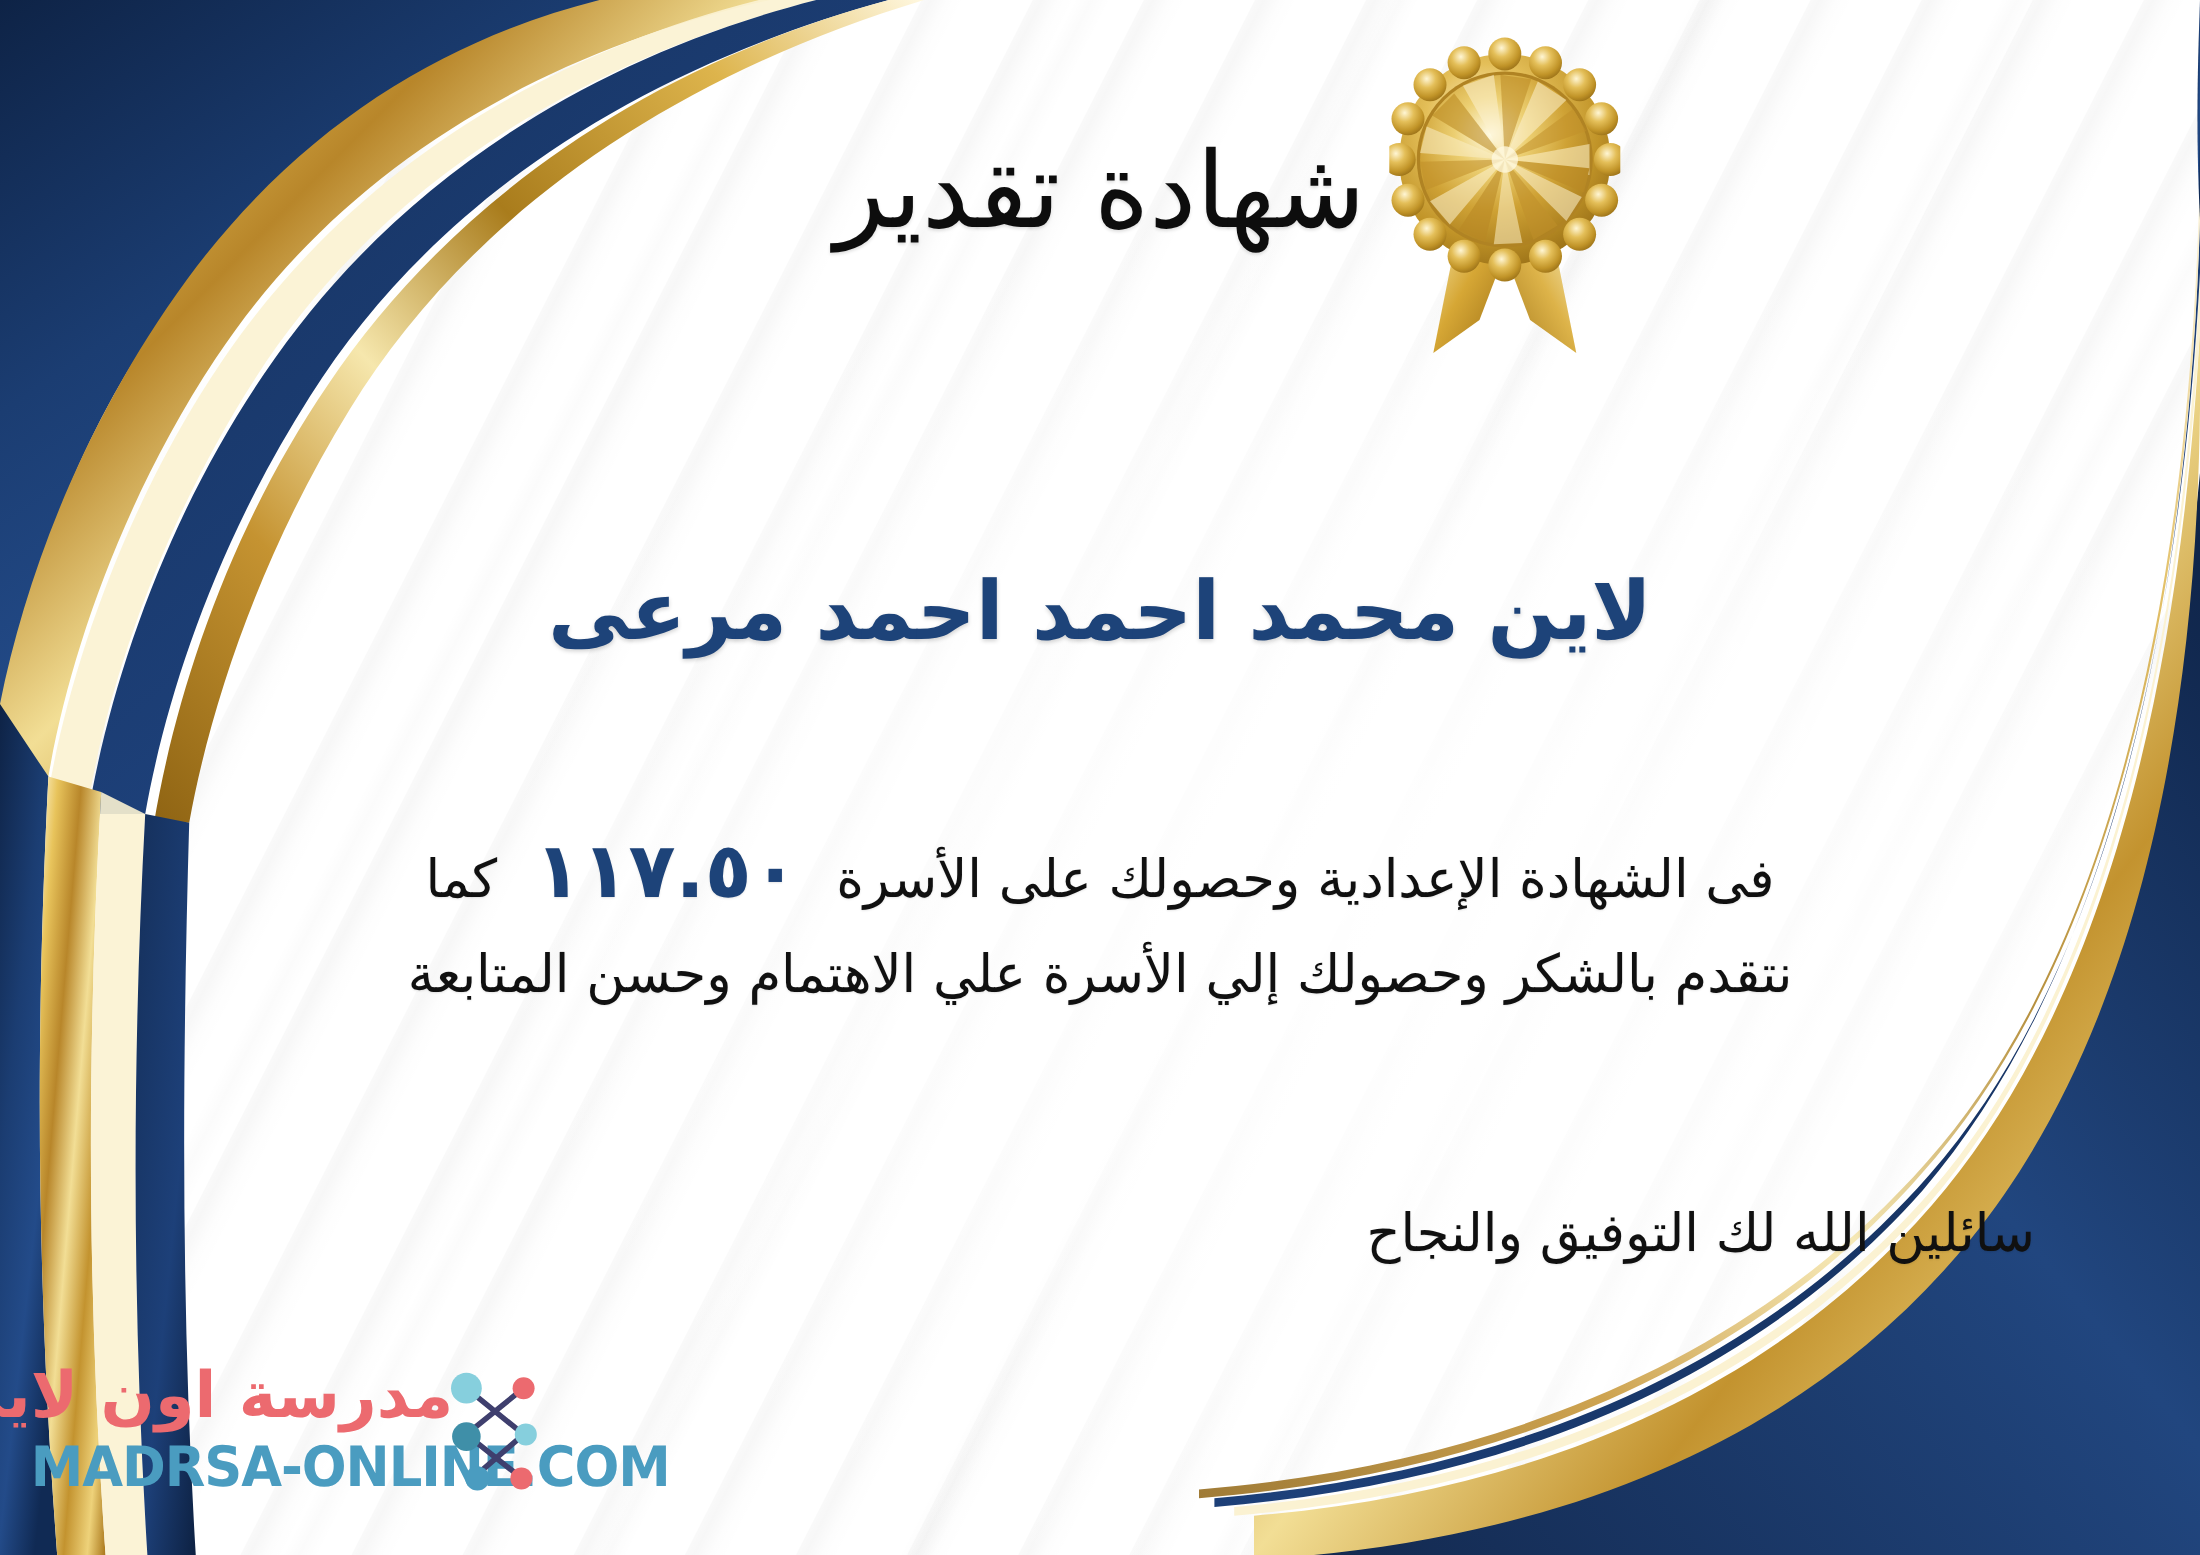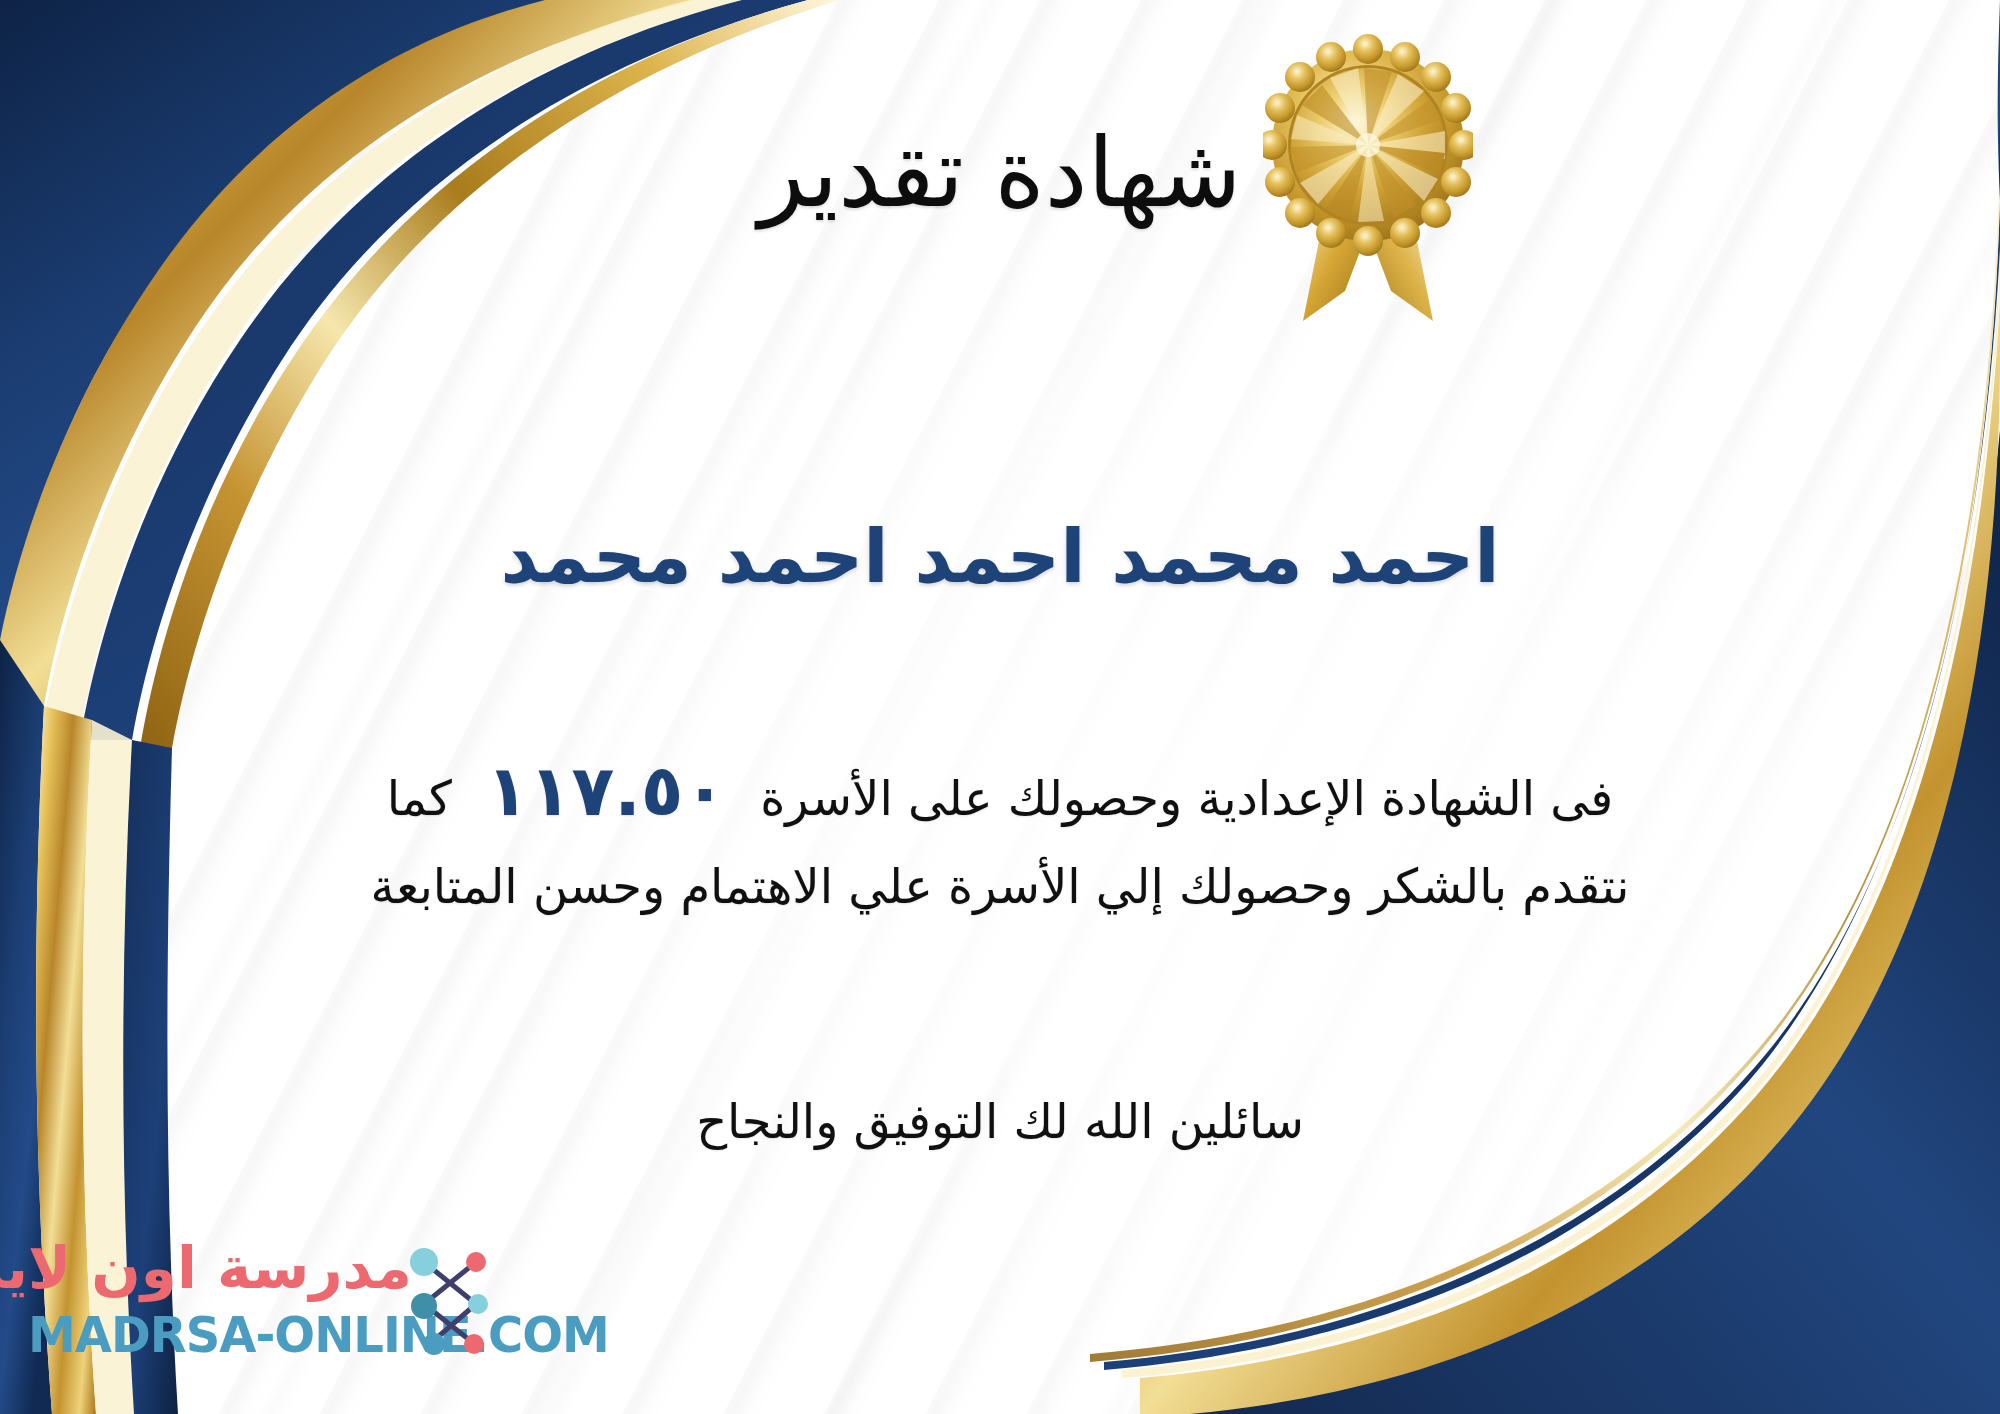--- a/index.html
+++ b/index.html
@@ -111,20 +111,21 @@
     letter-spacing:1px;
   }
 
   .closing {
     position:absolute;
     top:1085px; left:0; right:0;
     font-size:48px;
     color:#101010;
     line-height:1.5;
     text-shadow:0 1px 2px rgba(0,0,0,0.10);
+    text-align:right;
   }
 
   
   .medal { position:absolute; left:1263px; top:33px; width:210px; height:290px; }
 
   
   .logo {
     position:absolute;
     left:22px; bottom:32px;
     width:470px; height:150px;
@@ -322,21 +323,21 @@
       </g>
 
       <circle r="12" fill="#fff9e2" opacity="0.75"></circle>
     </g>
   </svg>
 
   <div class="content">
 
     <div class="title">شهادة تقدير</div>
 
-    <div class="recipient">احمد محمد احمد احمد محمد</div>
+    <div class="recipient">لاين محمد احمد احمد مرعى</div>
 
     <div class="body-block">
       <div class="body-line"><span>فى الشهادة الإعدادية وحصولك على الأسرة</span><span class="score">١١٧.٥٠</span><span>كما</span></div>
       <div class="body-line">نتقدم  بالشكر وحصولك إلي الأسرة علي الاهتمام وحسن المتابعة</div>
     </div>
 
     <div class="closing">سائلين الله لك التوفيق  والنجاح</div>
   </div>
 
   <div class="logo">

